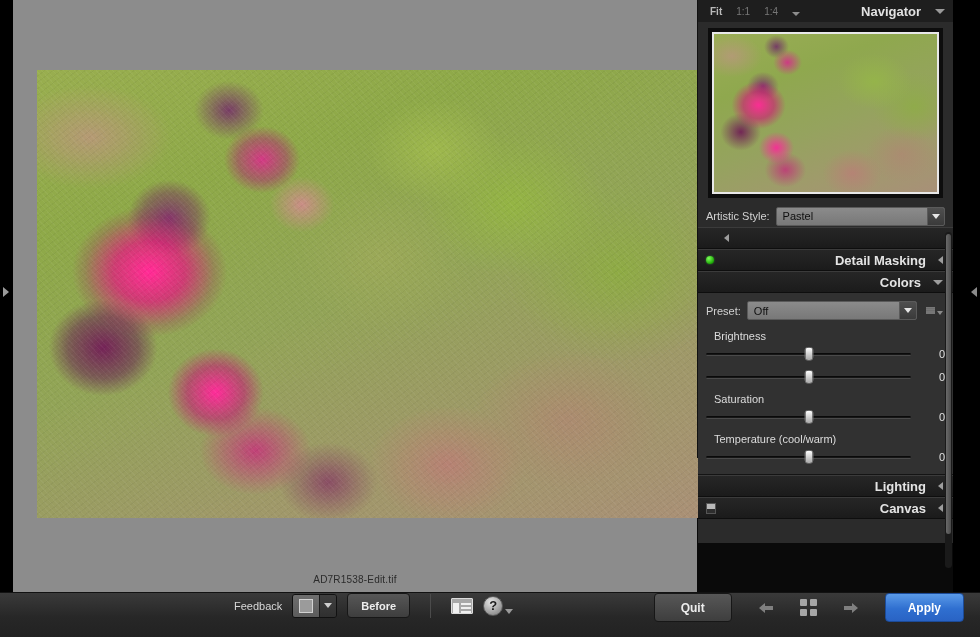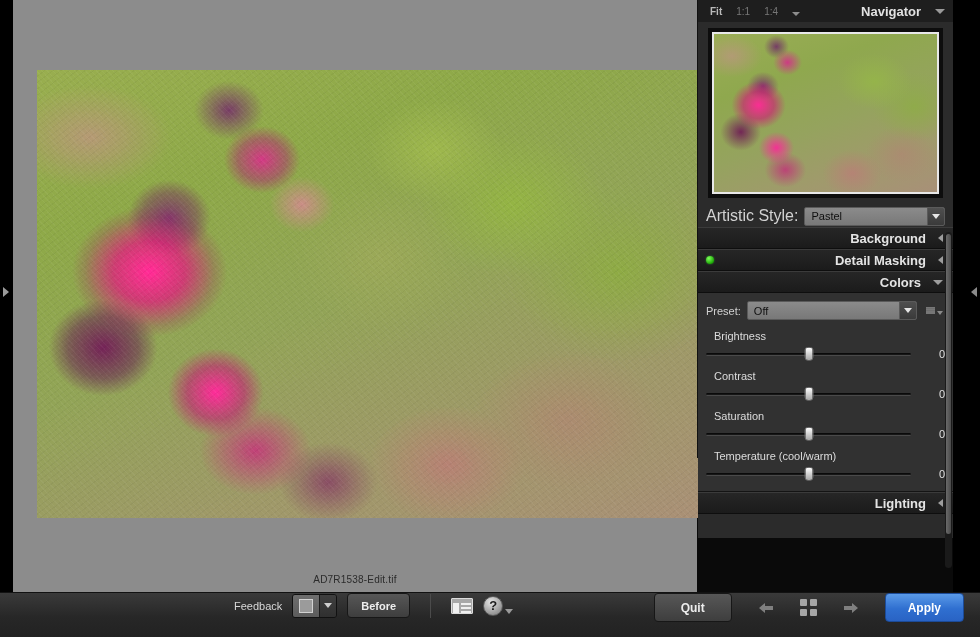--- a/index.html
+++ b/index.html
@@ -189,21 +189,21 @@
   }
 
   
   .style-row {
     display: flex;
     align-items: center;
     height: 22px;
     margin: 7px 8px 0 8px;
   }
   .style-label {
-    font-size: 16px;
+    font-size: 11px;
     color: #d2d2d2;
     margin-right: 6px;
     white-space: nowrap;
   }
   .combo {
     flex: 1;
     height: 19px;
     background: linear-gradient(#8b8b8b, #787878);
     border: 1px solid #5a5a5a;
     border-radius: 2px;
@@ -582,21 +582,20 @@
       <div class="combo">
         <span class="combo-value">Pastel</span>
         <span class="combo-arrow">
             <i></i>
           </span>
       </div>
     </div>
 
     <div class="section-head">
       <span class="left-slot"></span>
-      <span class="section-title">Background</span>
       <span class="tri-left"></span>
     </div>
 
     <div class="section-head">
       <span class="left-slot">
         <span class="dot-green"></span>
       </span>
       <span class="section-title">Detail Masking</span>
       <span class="tri-left"></span>
     </div>
@@ -627,21 +626,20 @@
         <div class="slider-row">
           <div class="track-wrap">
             <div class="track"></div>
             <div class="knob" style="left: 50%;"></div>
           </div>
           <div class="slider-value">0</div>
         </div>
       </div>
 
       <div class="slider-block">
-        <div class="slider-name">Contrast</div>
         <div class="slider-row">
           <div class="track-wrap">
             <div class="track"></div>
             <div class="knob" style="left: 50%;"></div>
           </div>
           <div class="slider-value">0</div>
         </div>
       </div>
 
       <div class="slider-block">
@@ -666,20 +664,27 @@
         </div>
       </div>
     </div>
 
     <div class="section-head">
       <span class="left-slot"></span>
       <span class="section-title">Lighting</span>
       <span class="tri-left"></span>
     </div>
 
+    <div class="section-head">
+      <span class="left-slot">
+        <span class="canvas-swatch"></span>
+      </span>
+      <span class="section-title">Canvas</span>
+      <span class="tri-left"></span>
+    </div>
 
     <div class="panel-filler"></div>
 
     <div class="panel-scroll">
       <div class="thumb"></div>
     </div>
   </div>
 
   <div class="panel-strip"></div>
   <div class="right-collapse"></div>

